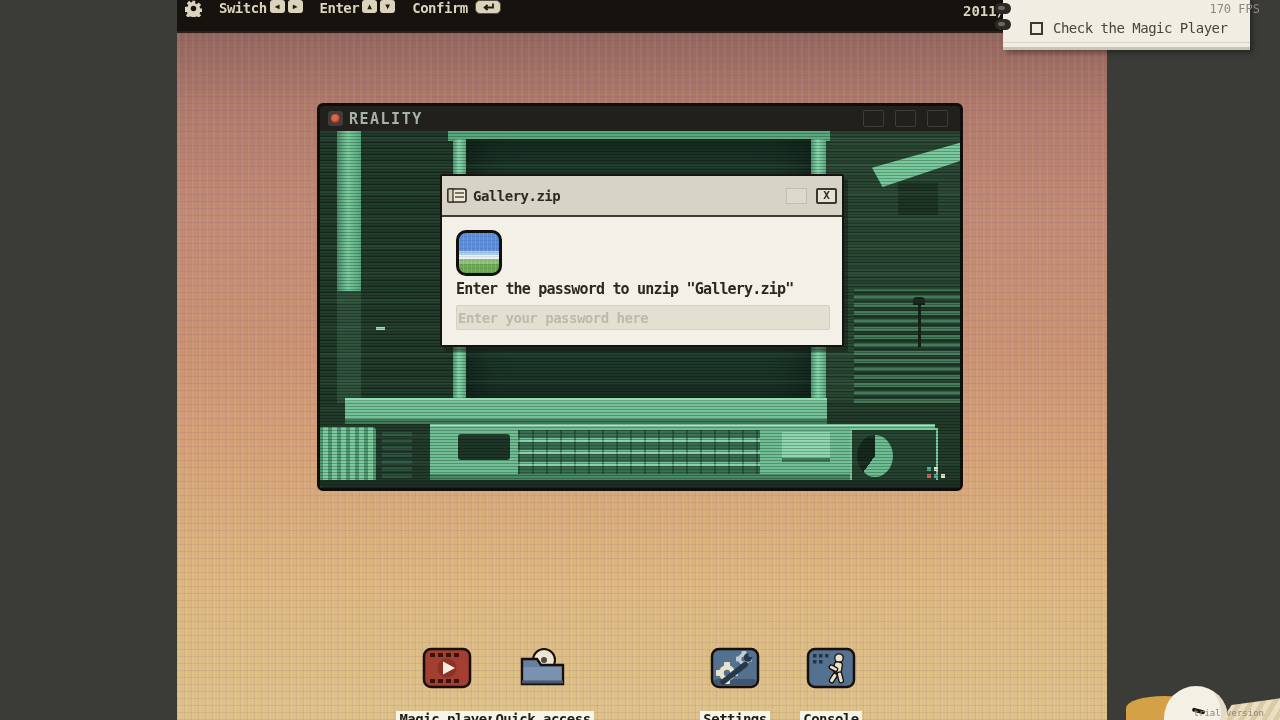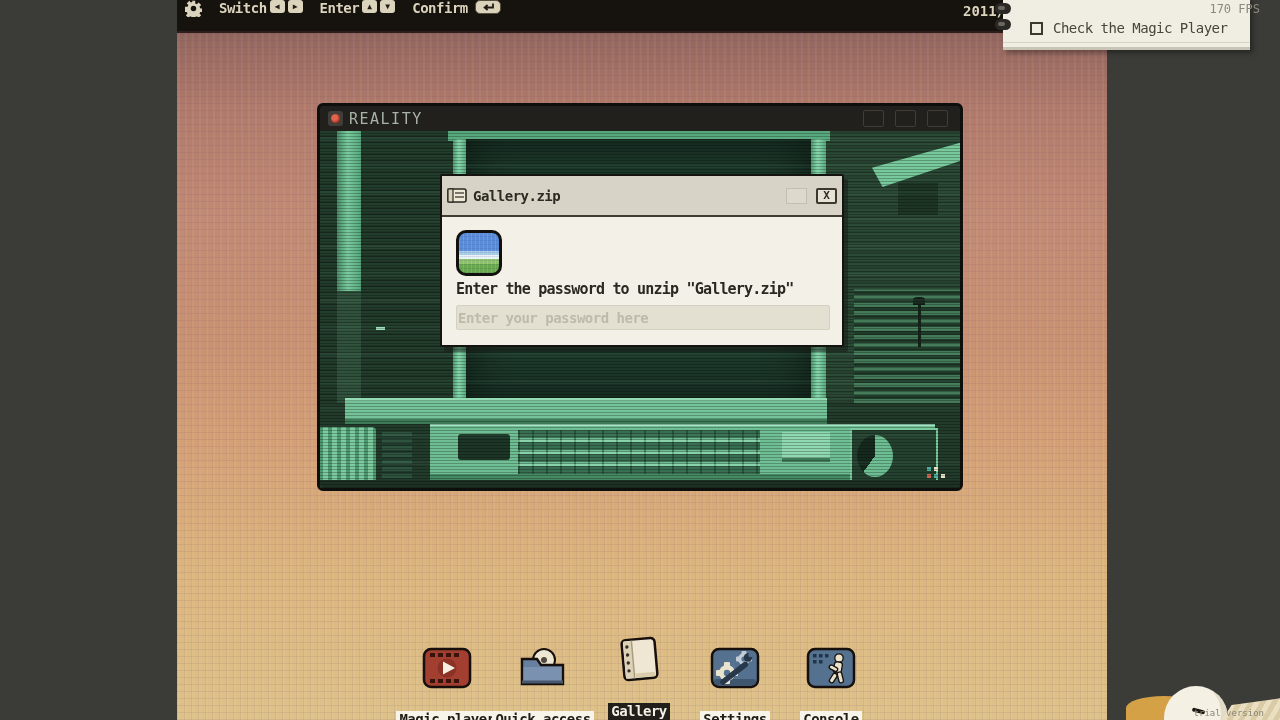--- a/index.html
+++ b/index.html
@@ -26,21 +26,21 @@
   .enterkey{margin-left:7px;display:inline-flex;}
   .date{position:absolute;left:786px;top:3px;font-size:14px;font-weight:bold;color:#dcd3bd;}
 
   
   .reality{position:absolute;left:140px;top:103px;width:646px;height:388px;background:#21201d;
     border:3px solid #0e0e0c;border-radius:6px;z-index:2;}
   .r-title{height:25px;display:flex;align-items:center;position:relative;}
   .rec{width:15px;height:15px;margin-left:8px;background:#413e3a;border-radius:3px;position:relative;}
   .rec::before{content:"";position:absolute;left:3px;top:3px;width:9px;height:9px;border-radius:50%;
     background:radial-gradient(circle at 40% 40%,#e0654a 0 35%,#a82e20 70%);}
-  .r-name{margin-left:6px;color:#a8b2a6;font-size:15px;font-weight:normal;letter-spacing:1.5px;text-align:right;}
+  .r-name{margin-left:6px;color:#a8b2a6;font-size:15px;font-weight:bold;letter-spacing:1.5px;text-align:right;}
   .r-squares{position:absolute;right:12px;top:4px;display:flex;gap:11px;}
   .r-squares span{width:21px;height:17px;border:1px solid #403d38;border-radius:2px;}
   
   .crt{position:relative;width:640px;height:357px;background:#223a2a;overflow:hidden;border-radius:0 0 3px 3px;}
   .crt .topstrip{position:absolute;left:128px;top:0;width:382px;height:10px;background:#58a87e;}
   .crt .bezL{position:absolute;left:133px;top:8px;width:13px;height:262px;background:linear-gradient(90deg,#4e9a72,#86d8ac 45%,#5aa87e);}
   .crt .bezR{position:absolute;left:491px;top:8px;width:15px;height:262px;background:linear-gradient(90deg,#4e9a72,#86d8ac 45%,#5aa87e);}
   .crt .screen{position:absolute;left:146px;top:8px;width:345px;height:262px;background:#1d3a2b;
     box-shadow:inset 0 0 46px rgba(0,0,0,.55);}
   .crt .leftzone{position:absolute;left:0;top:0;width:133px;height:270px;background:#233d2c;
@@ -248,39 +248,20 @@
             <circle cx="27" cy="14" r="11" fill="#ece6d3" stroke="#170f0b" stroke-width="2"></circle>
             <circle cx="27" cy="14" r="3" fill="#4e4a42"></circle>
             <path d="M5 13 h15 l4 6 h22 v19 H5 z" fill="#68809f" stroke="#170f0b" stroke-width="2.4"></path>
             <rect x="6.5" y="21" width="38" height="15" fill="#7b91b0"></rect>
             <path d="M5 36 h41" stroke="#47586f" stroke-width="3"></path>
           </svg>
       </div><br>
       <span class="dlabel">Quick access</span>
     </div>
 
-    <div class="dicon selected" style="left:410px;top:636px;">
-      <div class="art">
-        <svg width="52" height="46" viewBox="0 0 52 46">
-            <g transform="rotate(-5 26 23)">
-              <rect x="10" y="3" width="33" height="40" rx="4" fill="#efe7d3" stroke="#170f0b" stroke-width="2.5"></rect>
-              <rect x="11.5" y="4.5" width="8" height="37" fill="#ddd2b6"></rect>
-              <line x1="20" y1="4" x2="20" y2="42" stroke="#a99c7e" stroke-width="1.5"></line>
-              <g fill="#33302a">
-                <circle cx="15" cy="10" r="1.7"></circle>
-                <circle cx="15" cy="18" r="1.7"></circle>
-                <circle cx="15" cy="26" r="1.7"></circle>
-                <circle cx="15" cy="34" r="1.7"></circle>
-              </g>
-              <rect x="21" y="37" width="20" height="4.5" fill="#d9cdab"></rect>
-            </g>
-          </svg>
-      </div><br>
-      <span class="dlabel">Gallery</span>
-    </div>
 
     <div class="dicon" style="left:506px;top:644px;">
       <div class="art">
         <svg width="52" height="44" viewBox="0 0 52 44">
             <rect x="3" y="3" width="46" height="38" rx="7" fill="#54718f" stroke="#170f0b" stroke-width="2.5"></rect>
             <rect x="5" y="33" width="42" height="6" rx="3" fill="#3e566e"></rect>
             <g fill="#c3cdd6">
               <rect x="32.5" y="5" width="5" height="16" rx="1"></rect>
               <rect x="27" y="10.5" width="16" height="5" rx="1"></rect>
               <circle cx="35" cy="13" r="6"></circle>

